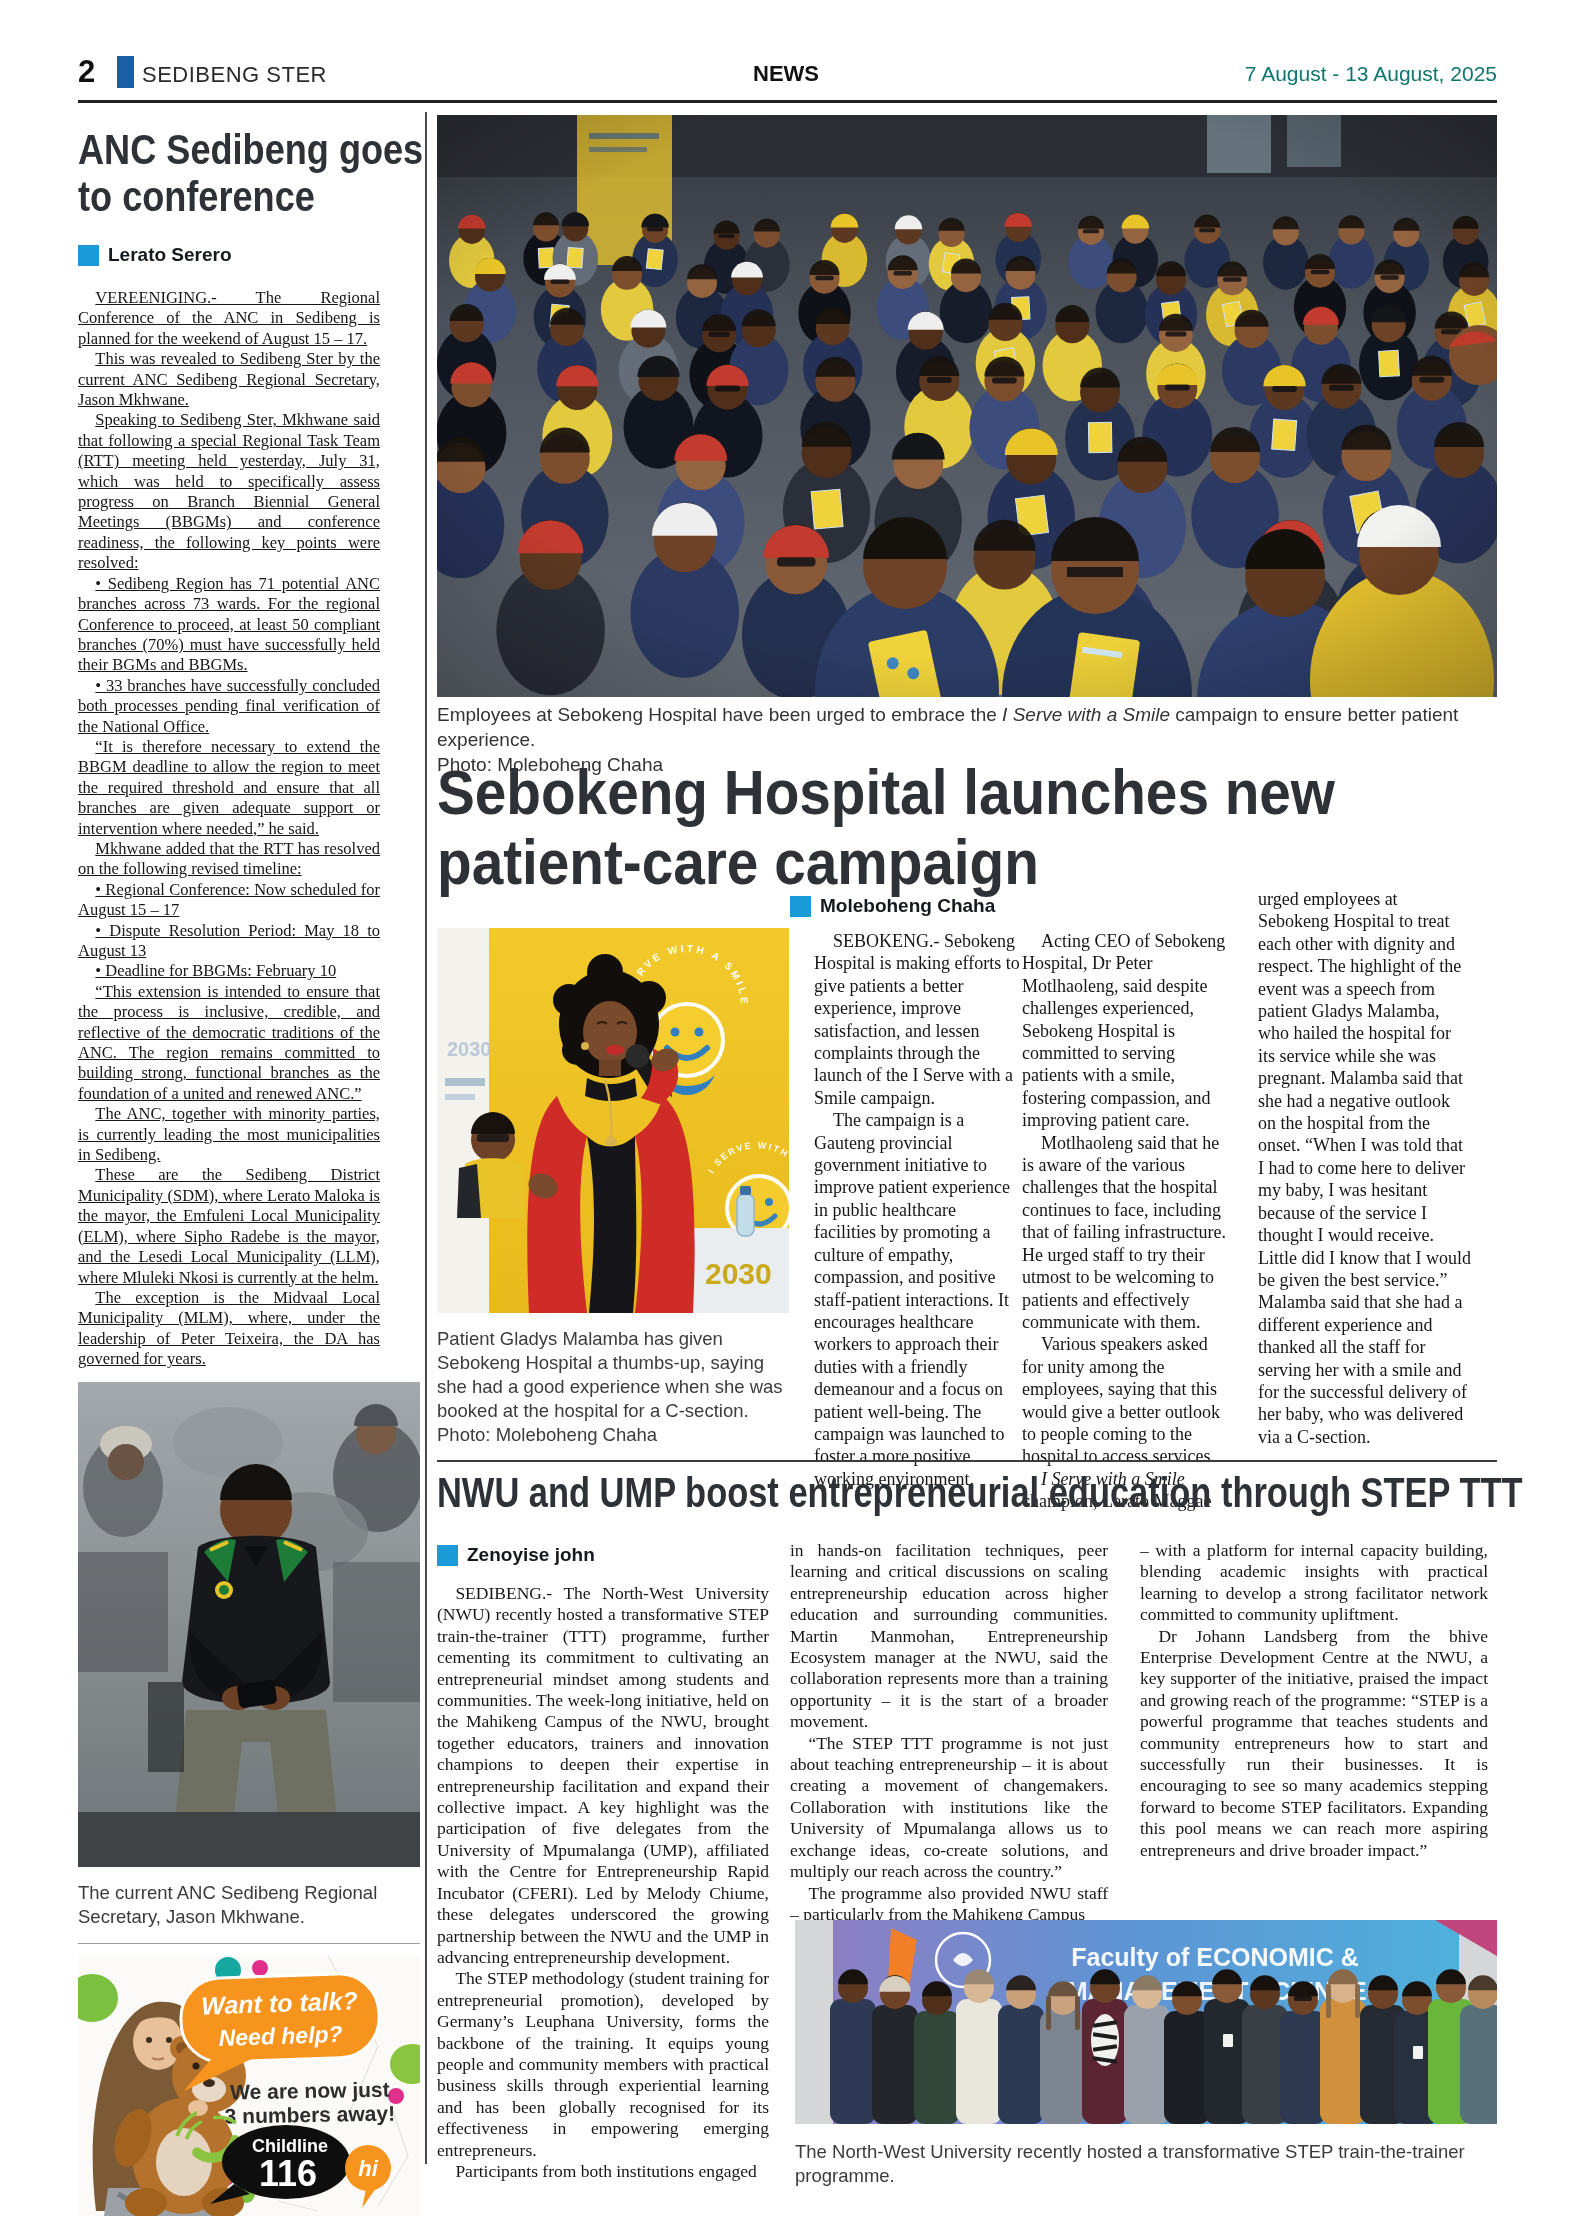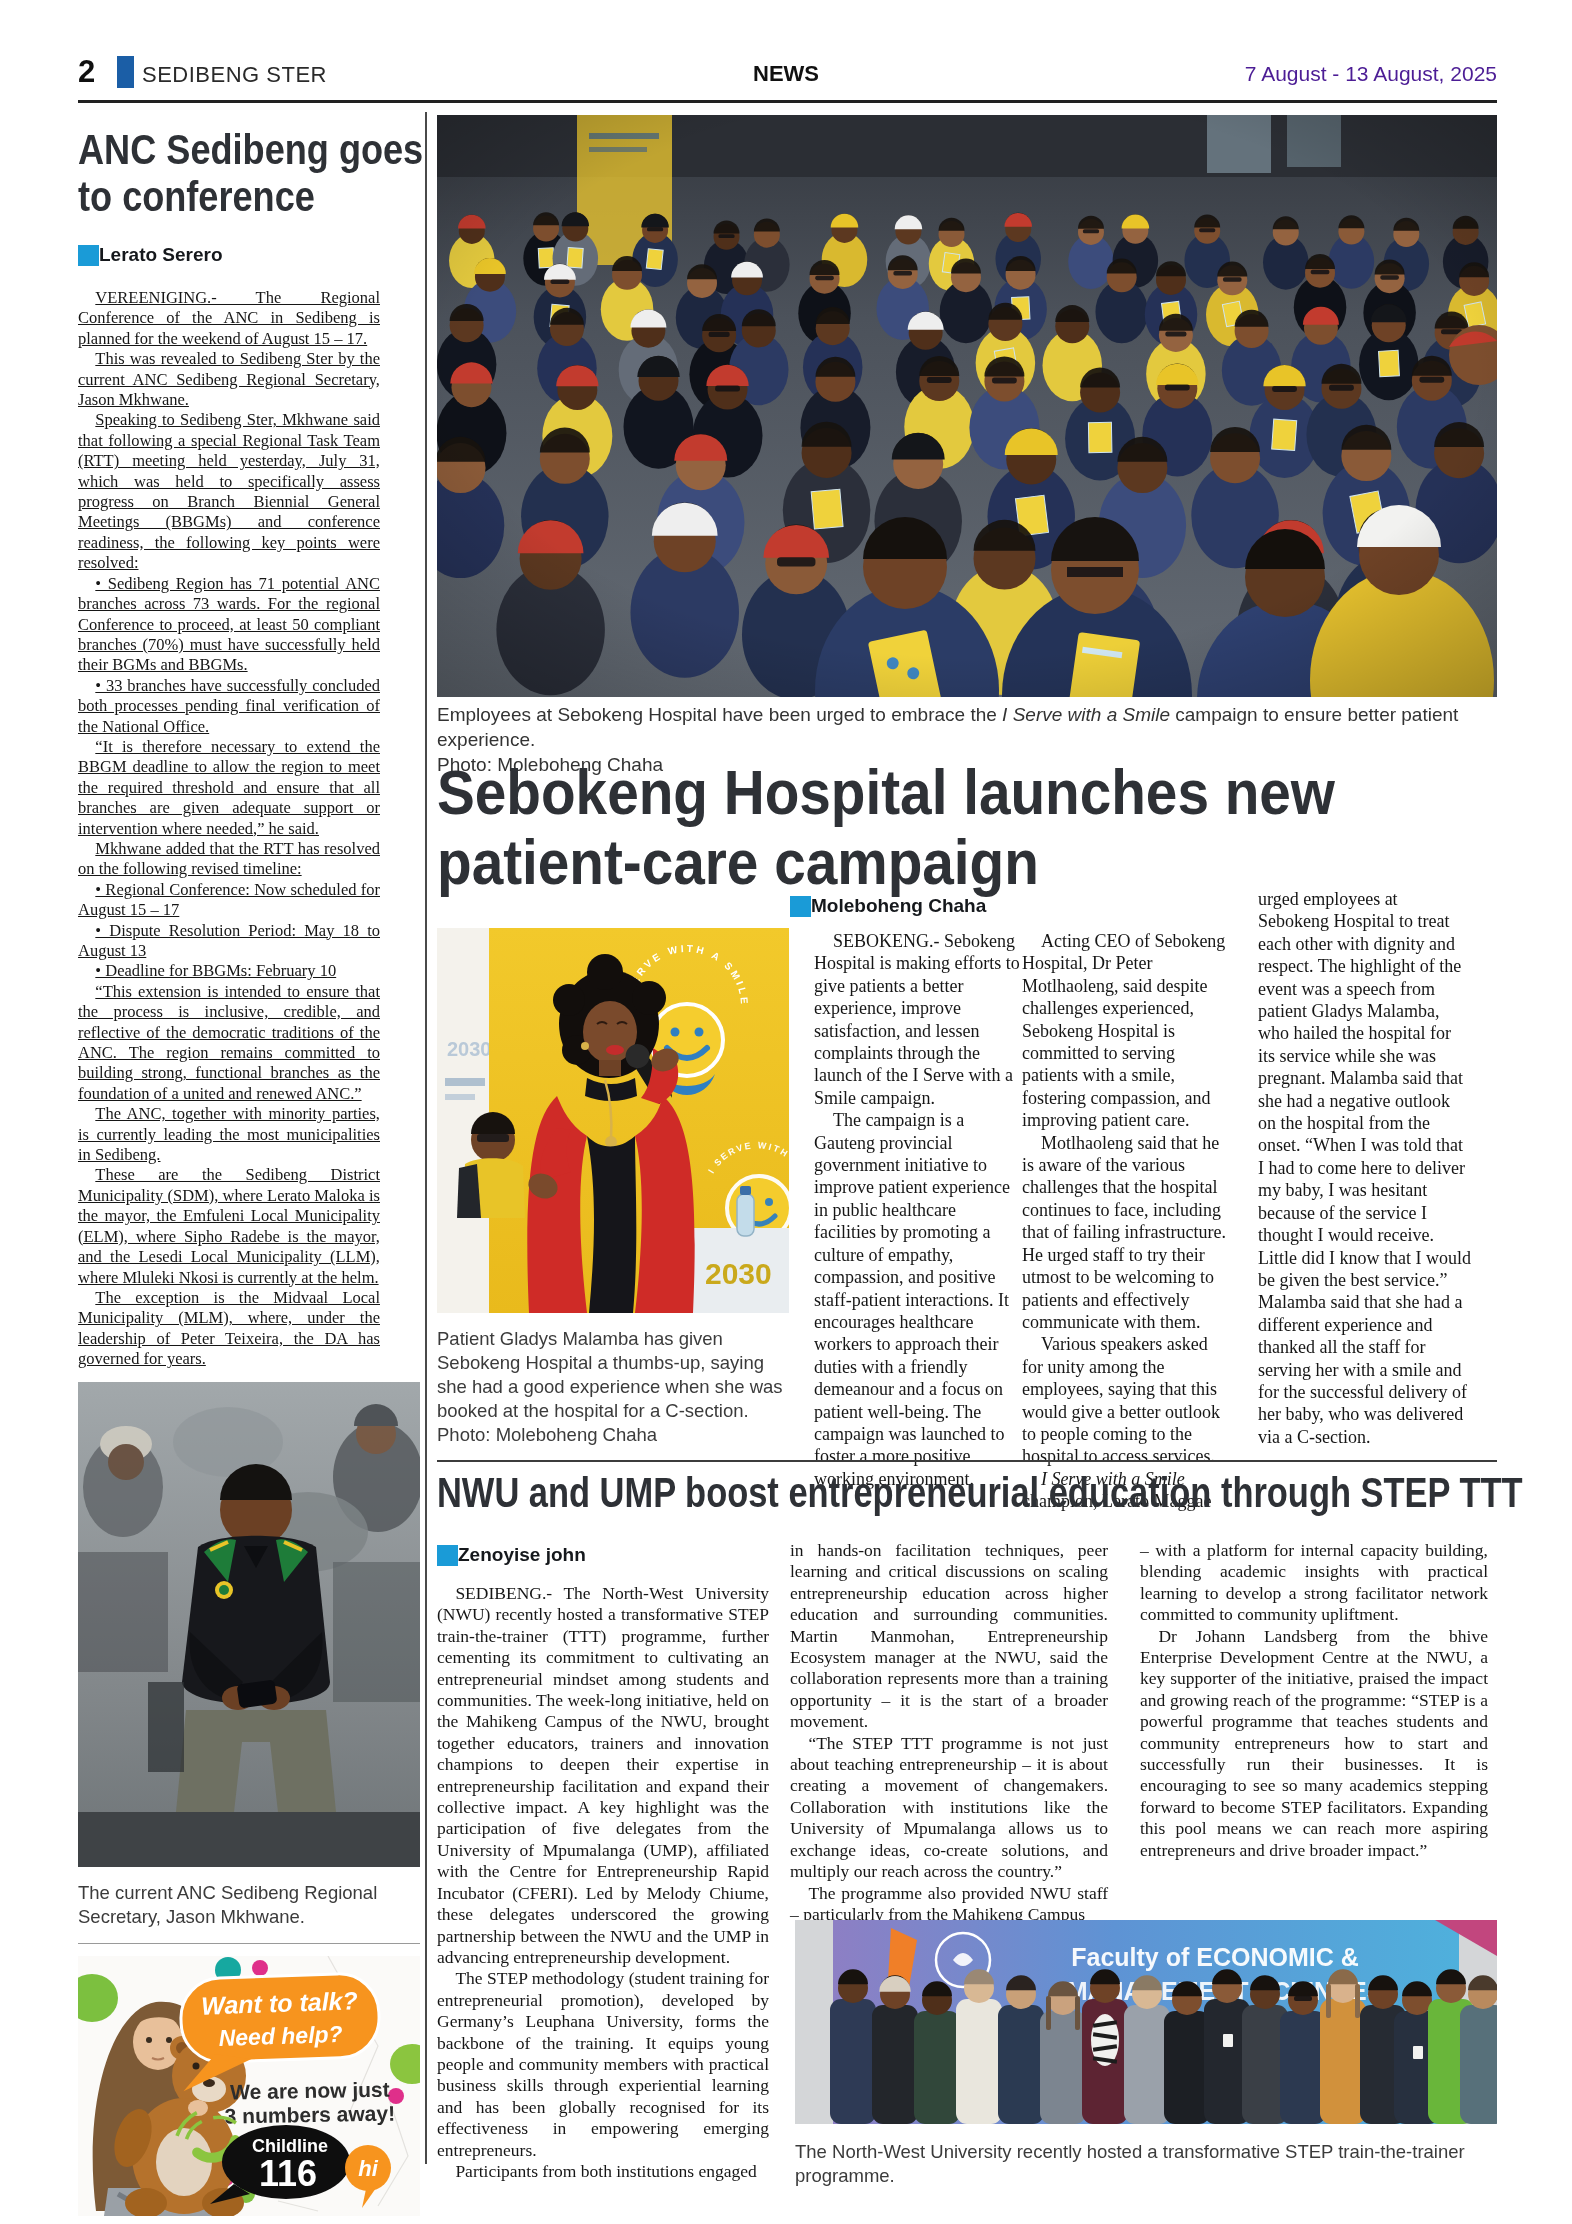--- a/index.html
+++ b/index.html
@@ -3,28 +3,28 @@
 <meta charset="utf-8">
 <style>
   html,body{margin:0;padding:0;background:#e9e9e9;}
   .page{position:relative;width:1572px;height:2224px;background:#ffffff;overflow:hidden;
         font-family:"Liberation Sans",sans-serif;color:#1a1a1a;}
   
   .hdr-num{position:absolute;left:78px;top:54px;font-size:31px;font-weight:bold;color:#101010;}
   .hdr-flag{position:absolute;left:117px;top:56px;width:17px;height:32px;background:#1b5ea6;}
   .hdr-brand{position:absolute;left:142px;top:62px;font-size:22px;color:#2a2a2a;letter-spacing:.5px;}
   .hdr-section{position:absolute;left:50%;top:61px;transform:translateX(-50%);font-size:22px;font-weight:bold;color:#111;}
-  .hdr-date{position:absolute;right:75px;top:62px;font-size:21px;color:#4c1d95;}
+  .hdr-date{position:absolute;right:75px;top:62px;font-size:21px;color:#0f766e;}
   .hdr-rule{position:absolute;left:78px;top:100px;width:1419px;height:3px;background:#212121;}
   .vdivider{position:absolute;left:425px;top:112px;width:2px;height:2052px;background:#4a4a4a;}
   
   .cond{transform-origin:0 0;display:inline-block;white-space:nowrap;font-weight:bold;color:#2e3136;
         font-family:"Liberation Sans",sans-serif;}
   .serif{font-family:"Liberation Serif",serif;color:#161616;}
-  .byline{display:flex;align-items:center;font-weight:bold;font-size:19px;color:#15181c;}
+  .byline{display:flex;align-items:center;gap:9px;font-weight:bold;font-size:19px;color:#15181c;}
   .byline .sq{width:21px;height:21px;background:#1a9bd7;flex:0 0 auto;}
   .caption{font-size:18.5px;line-height:24px;color:#3b3b3b;}
   .bodycol p{margin:0;text-indent:1.05em;text-decoration:underline;}
   
   .leftcol{position:absolute;left:78px;top:126px;width:302px;}
   .anc-h{font-size:42px;line-height:47px;transform:scaleX(.86);white-space:nowrap;}
   .leftcol .byline{margin-top:24px;}
   .anc-body{margin-top:22px;font-size:16.5px;line-height:20.4px;text-align:justify;}
   .fig-mkhwane{margin-top:12px;width:342px;}
   .fig-mkhwane .caption{margin-top:10px;width:330px;}

